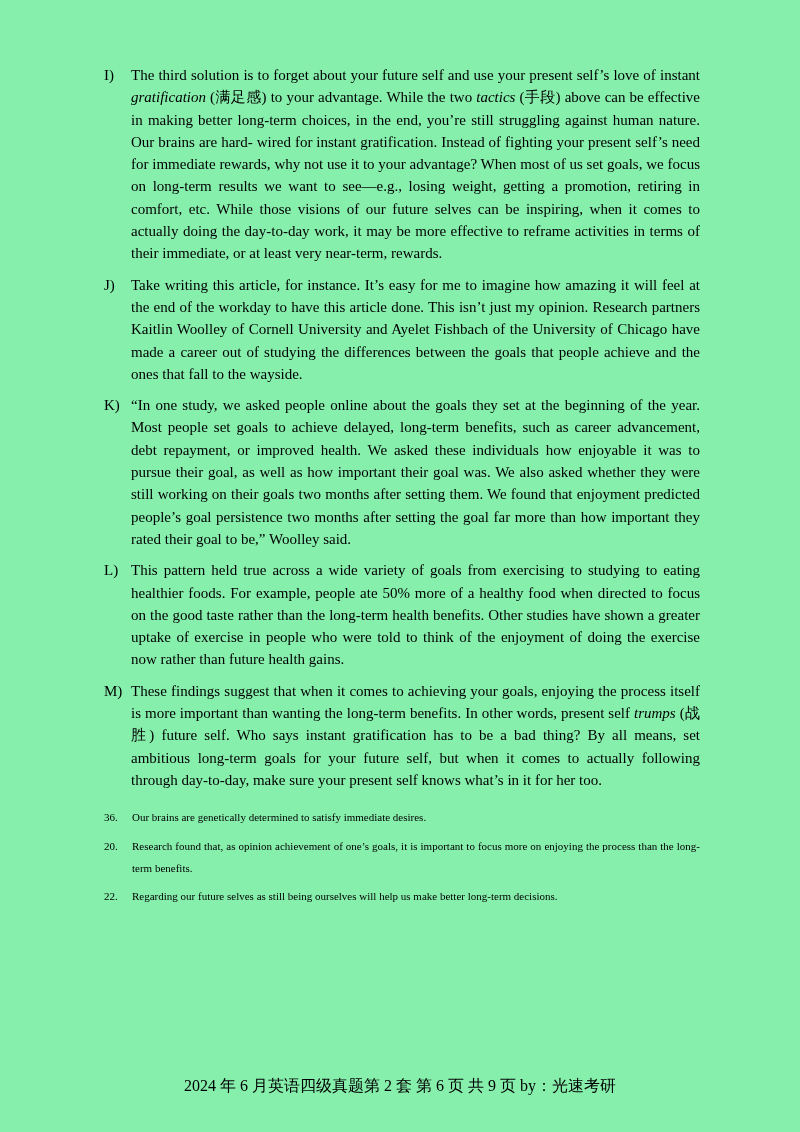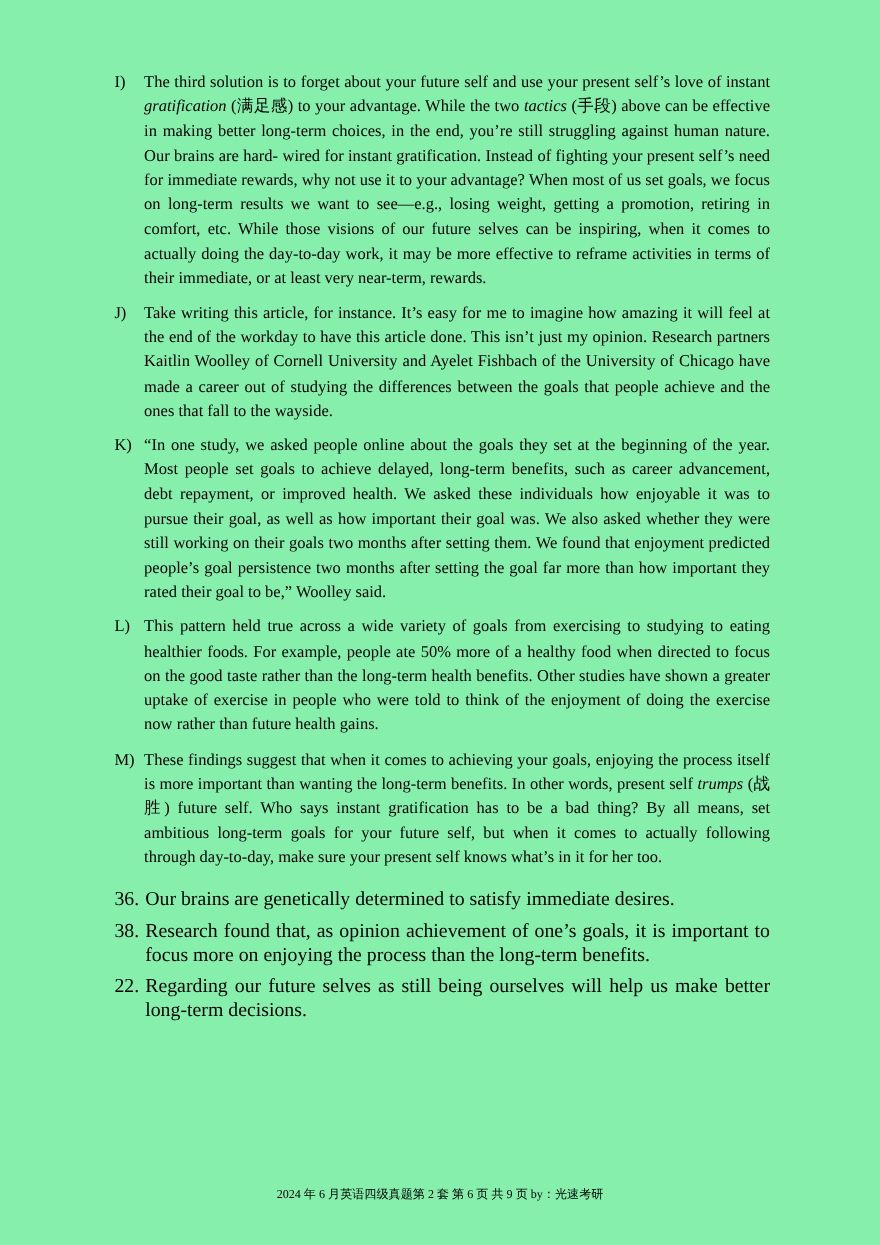--- a/index.html
+++ b/index.html
@@ -39,39 +39,39 @@
     width: 27px;
     text-indent: 0;
   }
   .para-text em {
     font-style: italic;
   }
   .questions {
     margin-top: 15px;
   }
   .question {
-    font-size: 18px;
+    font-size: 11px;
     line-height: 22.3px;
     text-align: justify;
     padding-left: 28px;
     text-indent: -28px;
     margin: 0 0 6px 0;
   }
   .q-number {
     display: inline-block;
     width: 28px;
     text-indent: 0;
   }
   .footer {
     position: absolute;
     left: 0;
     bottom: 38px;
     width: 800px;
     text-align: center;
-    font-size: 11px;
+    font-size: 16px;
     line-height: 16px;
     color: #000000;
   }
 </style>
 </head>
 <body>
 
 <div class="page">
 
   <div class="paragraphs">
@@ -99,21 +99,21 @@
   </div>
 
   <div class="questions">
 
     <p class="question">
       <span class="q-number">36.</span><span class="q-text">Our brains are genetically determined to satisfy immediate desires.</span>
     </p>
 
 
     <p class="question">
-      <span class="q-number">38.</span><span class="q-text">Research found that, as opinion achievement of one’s goals, it is important to focus more on enjoying the process than the long-term benefits.</span>
+      <span class="q-number">20.</span><span class="q-text">Research found that, as opinion achievement of one’s goals, it is important to focus more on enjoying the process than the long-term benefits.</span>
     </p>
 
     <p class="question">
       <span class="q-number">22.</span><span class="q-text">Regarding our future selves as still being ourselves will help us make better long-term decisions.</span>
     </p>
 
 
   </div>
 
   <div class="footer">2024 年 6 月英语四级真题第 2 套  第 6 页 共 9 页  by：光速考研</div>

